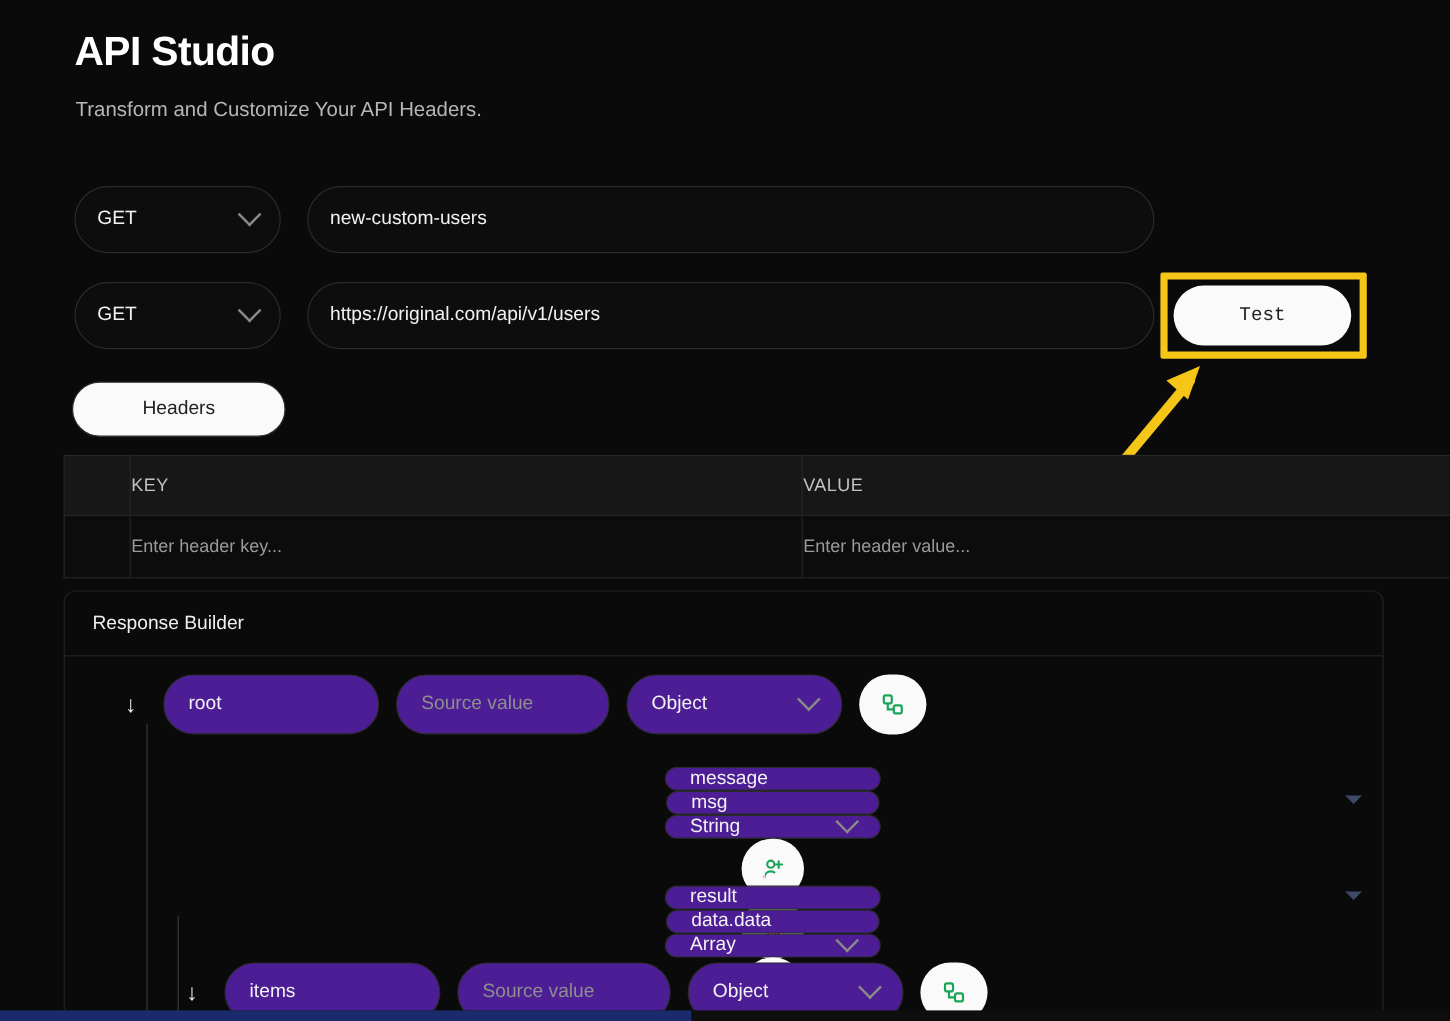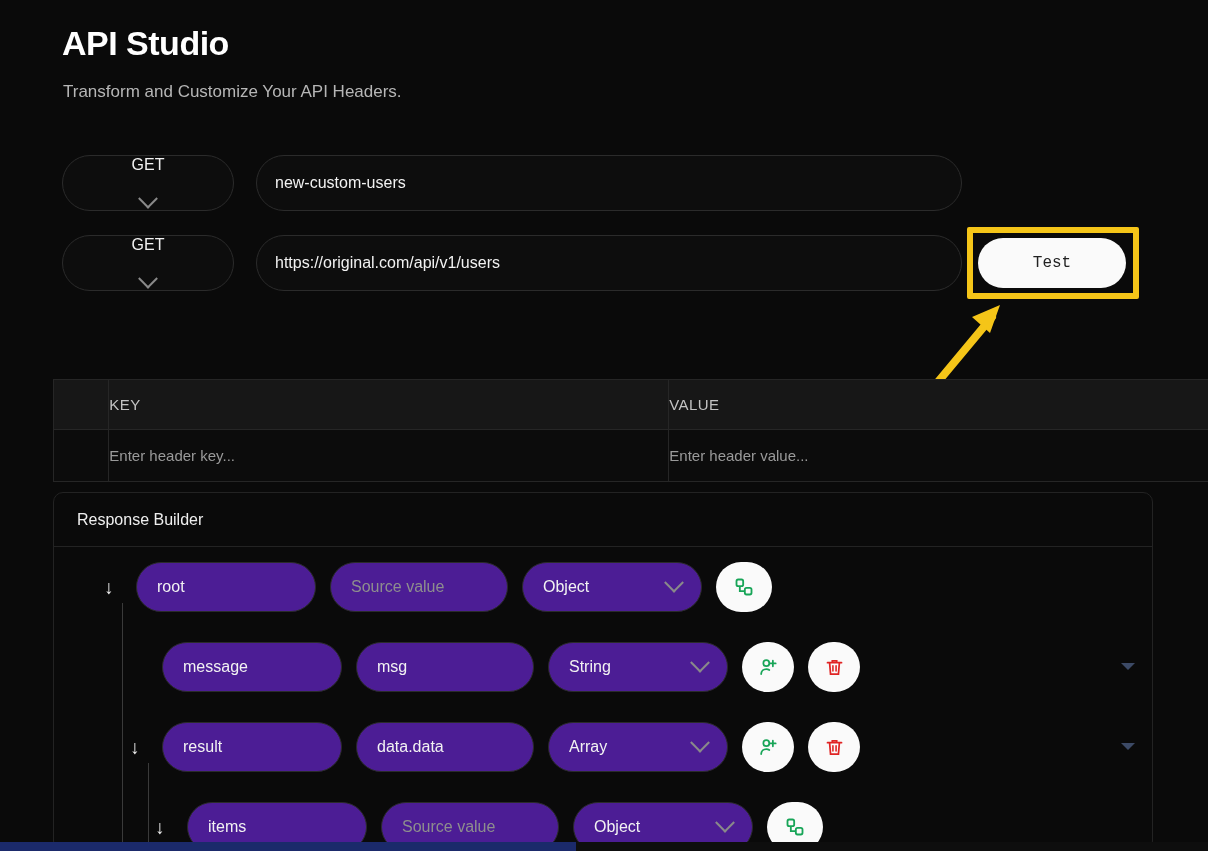--- a/index.html
+++ b/index.html
@@ -26,21 +26,21 @@
   
   .pill {
     position: absolute;
     background: #0d0d0d;
     border: 1px solid #2b2b2b;
     border-radius: 999px;
     color: #f2f2f2;
     font-size: 16px;
     display: flex; align-items: center;
   }
-  .select-pill { width: 172px; height: 56px; padding: 0 18px; justify-content: space-between; cursor: pointer; flex-direction: column; }
+  .select-pill { width: 172px; height: 56px; padding: 0 18px; justify-content: space-between; cursor: pointer; }
   .select-pill .lbl { color: #f2f2f2; font-size: 16px; }
   .chev {
     width: 14px; height: 14px; flex: none;
     border-right: 2px solid #8a8a8a;
     border-bottom: 2px solid #8a8a8a;
     transform: rotate(45deg) translate(-3px,-3px);
   }
   .text-pill { width: 706px; height: 56px; padding: 0 18px; }
 
   .row1-sel { left: 62px; top: 155px; }
@@ -103,21 +103,21 @@
   }
   .rb-head {
     height: 54px; border-bottom: 1px solid #232323;
     display: flex; align-items: center; padding-left: 23px;
     color: #efefef; font-size: 16px;
   }
   .rb-body { position: relative; padding-top: 12px; }
 
   .node-row { position: relative; display: flex; align-items: center; height: 56px; margin-bottom: 24px; }
   .node-row.d0 { padding-left: 42px; }
-  .node-row.d1 { padding-left: 68px; }
+  .node-row.d1 { padding-left: 68px; flex-direction: column; }
   .node-row.d2 { padding-left: 93px; }
 
   .arrow-down {
     width: 26px; flex: none; color: #f0f0f0; font-size: 19px;
     text-align: center; line-height: 1;
   }
   .arrow-spacer { width: 26px; flex: none; }
 
   .npill {
     height: 50px; border: 1px solid #2b2b2b; border-radius: 999px;
@@ -182,20 +182,21 @@
   </div>
 
   <button class="test-btn">Test</button>
   <div class="highlight-box"></div>
 
   <svg class="arrow-svg" viewBox="0 0 110 100">
     <line x1="17" y1="88" x2="72" y2="22" stroke="#f5c518" stroke-width="8" stroke-linecap="round"></line>
     <polygon points="80,10 52,22 70,38" fill="#f5c518"></polygon>
   </svg>
 
+  <button class="headers-btn">Headers</button>
 
   <table class="htable">
     <thead>
       <tr>
         <th class="th-cell col-narrow"></th>
         <th class="th-cell col-key">KEY</th>
         <th class="th-cell col-value">VALUE</th>
       </tr>
     </thead>
     <tbody>

